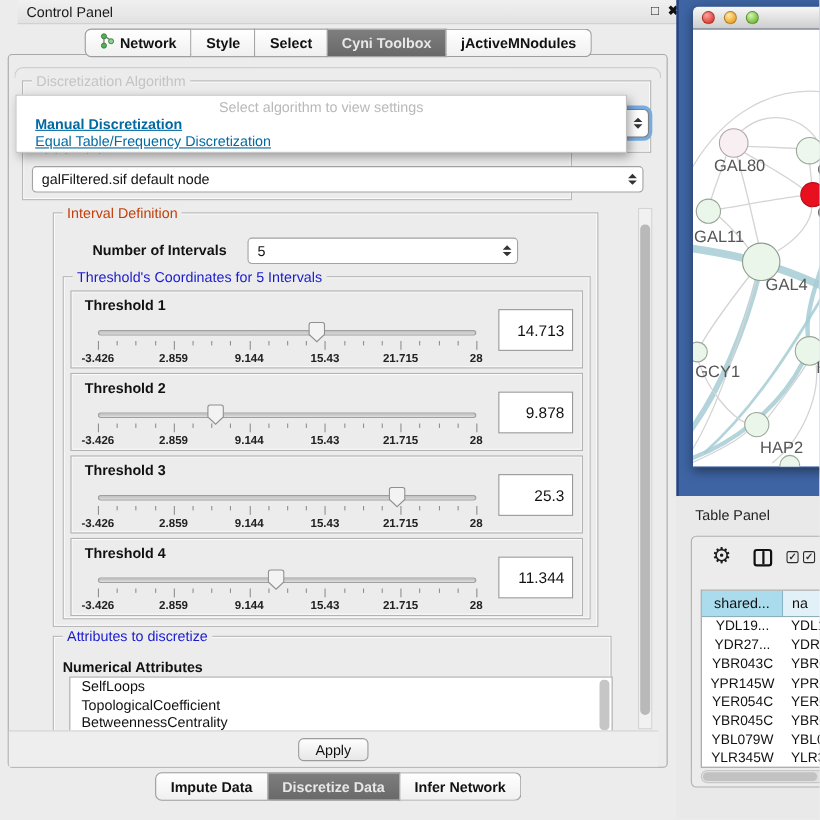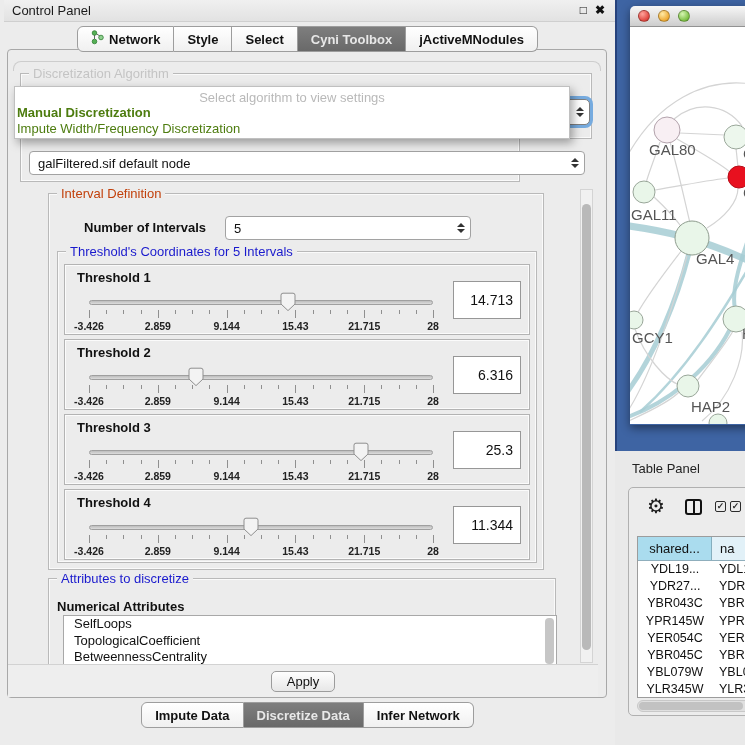--- a/index.html
+++ b/index.html
@@ -1,21 +1,21 @@
 <!DOCTYPE html>
 <html><head>
 <meta charset="utf-8">
 <style>
   * { margin:0; padding:0; box-sizing:border-box; }
   html,body { width:745px; height:745px; overflow:hidden; }
   body { background:#e9e9e9; font-family:"Liberation Sans", sans-serif; color:#111; position:relative; }
 
   
   #control-panel { position:absolute; left:0; top:0; width:615px; height:745px; background:#ececec; }
-  .cp-titlebar { position:absolute; left:4px; top:0; width:615px; height:22px; background:linear-gradient(#f0f0f0,#e2e2e2); border-bottom:1px solid #cfcfcf; }
+  .cp-titlebar { position:absolute; left:16px; top:0; width:615px; height:22px; background:linear-gradient(#f0f0f0,#e2e2e2); border-bottom:1px solid #cfcfcf; }
   .cp-title { position:absolute; left:8px; top:3px; font-size:13px; color:#1a1a1a; }
   .cp-btn { position:absolute; top:3px; font-size:12px; font-weight:bold; color:#111; cursor:default; }
   .cp-float { right:32px; }
   .cp-close { right:14px; }
 
   .seg-row { position:absolute; left:0; width:615px; display:flex; justify-content:center; z-index:6; }
   #top-tabs { top:26px; }
   #bottom-tabs { top:702px; }
   .seg-tab { display:inline-flex; align-items:center; gap:5px; height:26px; padding:0 13px;
              background:linear-gradient(#ffffff,#f0f0f0); border:1px solid #9d9d9d; border-left-width:0;
@@ -42,21 +42,21 @@
   .stepper i { display:block; width:0; height:0; border-left:4px solid transparent; border-right:4px solid transparent; }
   .stepper .up { border-bottom:4px solid #333; }
   .stepper .dn { border-top:4px solid #333; }
 
   #focus-combo { left:340px; top:99px; width:250px; height:26px; border:1px solid #7f7f7f; border-radius:5px;
                  box-shadow:0 0 0 3px #76abdf; background:#fff; z-index:5; }
 
   #algo-popup { position:absolute; left:14px; top:86px; width:556px; height:53px; background:#fff; border:1px solid #c0c0c0;
                 box-shadow:3px 4px 9px rgba(0,0,0,.35); z-index:10; }
   .popup-hint { text-align:center; color:#b9b9b9; font-size:13px; padding-top:3px; }
-  .popup-item { font-size:13px; line-height:16px; padding-left:2px; color:#4d7c0f; }
+  .popup-item { font-size:13px; line-height:16px; padding-left:17px; color:#0369a1;text-decoration:underline; }
   .popup-item.bold { font-weight:bold; }
 
   #tabledata-group { left:20px; top:134px; width:500px; height:48px; }
   #tabledata-combo { left:8px; top:16px; width:556px; height:24px; }
 
   #interval-group { left:48px; top:193px; width:496px; height:377px; }
   #num-intervals-label { position:absolute; left:35px; top:26px; font-size:13px; font-weight:bold; }
   #num-intervals-combo { left:176px; top:22px; width:246px; height:24px; }
 
   #thresh-group { position:absolute; left:8px; top:57px; width:480px; height:312px; border:1px solid #b9b9b9; box-shadow:inset 1px 1px 0 #fafafa, inset -1px -1px 0 #fafafa; }
@@ -171,21 +171,21 @@
   <div id="focus-combo" class="combo">
     <span class="stepper">
         <i class="up"></i>
         <i class="dn"></i>
       </span>
   </div>
 
   <div id="algo-popup">
     <div class="popup-hint">Select algorithm to view settings</div>
     <div class="popup-item bold">Manual Discretization</div>
-    <div class="popup-item">Impute Width/Frequency Discretization</div>
+    <div class="popup-item">Equal Table/Frequency Discretization</div>
   </div>
 
   <div id="tabledata-group" class="group">
     <span class="g-title g-black">Table Data</span>
     <div id="tabledata-combo" class="combo">
       <span class="combo-text">galFiltered.sif default node</span>
       <span class="stepper">
           <i class="up"></i>
           <i class="dn"></i>
         </span>
@@ -280,21 +280,21 @@
               <span class="tick-label" style="left: 20%;">2.859</span>
               <span class="tick-label" style="left: 40%;">9.144</span>
               <span class="tick-label" style="left: 60%;">15.43</span>
               <span class="tick-label" style="left: 80%;">21.715</span>
               <span class="tick-label" style="left: 100%;">28</span>
             </div>
           <div class="handle" style="left: 30.9998%;"><svg width="16" height="20" viewBox="0 0 16 20">
                 <path d="M3 1.2 h10 q2 0 2 2 V12 L8 18.6 L1 12 V3.2 q0 -2 2 -2 Z" fill="#f3f3f3" stroke="#8f8f8f" stroke-width="1"></path>
               </svg></div>
         </div>
-        <div class="value-box">6.316</div>
+        <div class="value-box">9.878</div>
       </div>
 
       <div class="threshold-panel" style="top:162px">
         <span class="t-label">Threshold 3</span>
         <div class="slider-zone">
           <div class="track"></div>
           <div class="ticks">
               <span class="tick major" style="left: 0%;"></span>
               <span class="tick" style="left: 5%;"></span>
               <span class="tick" style="left: 10%;"></span>

